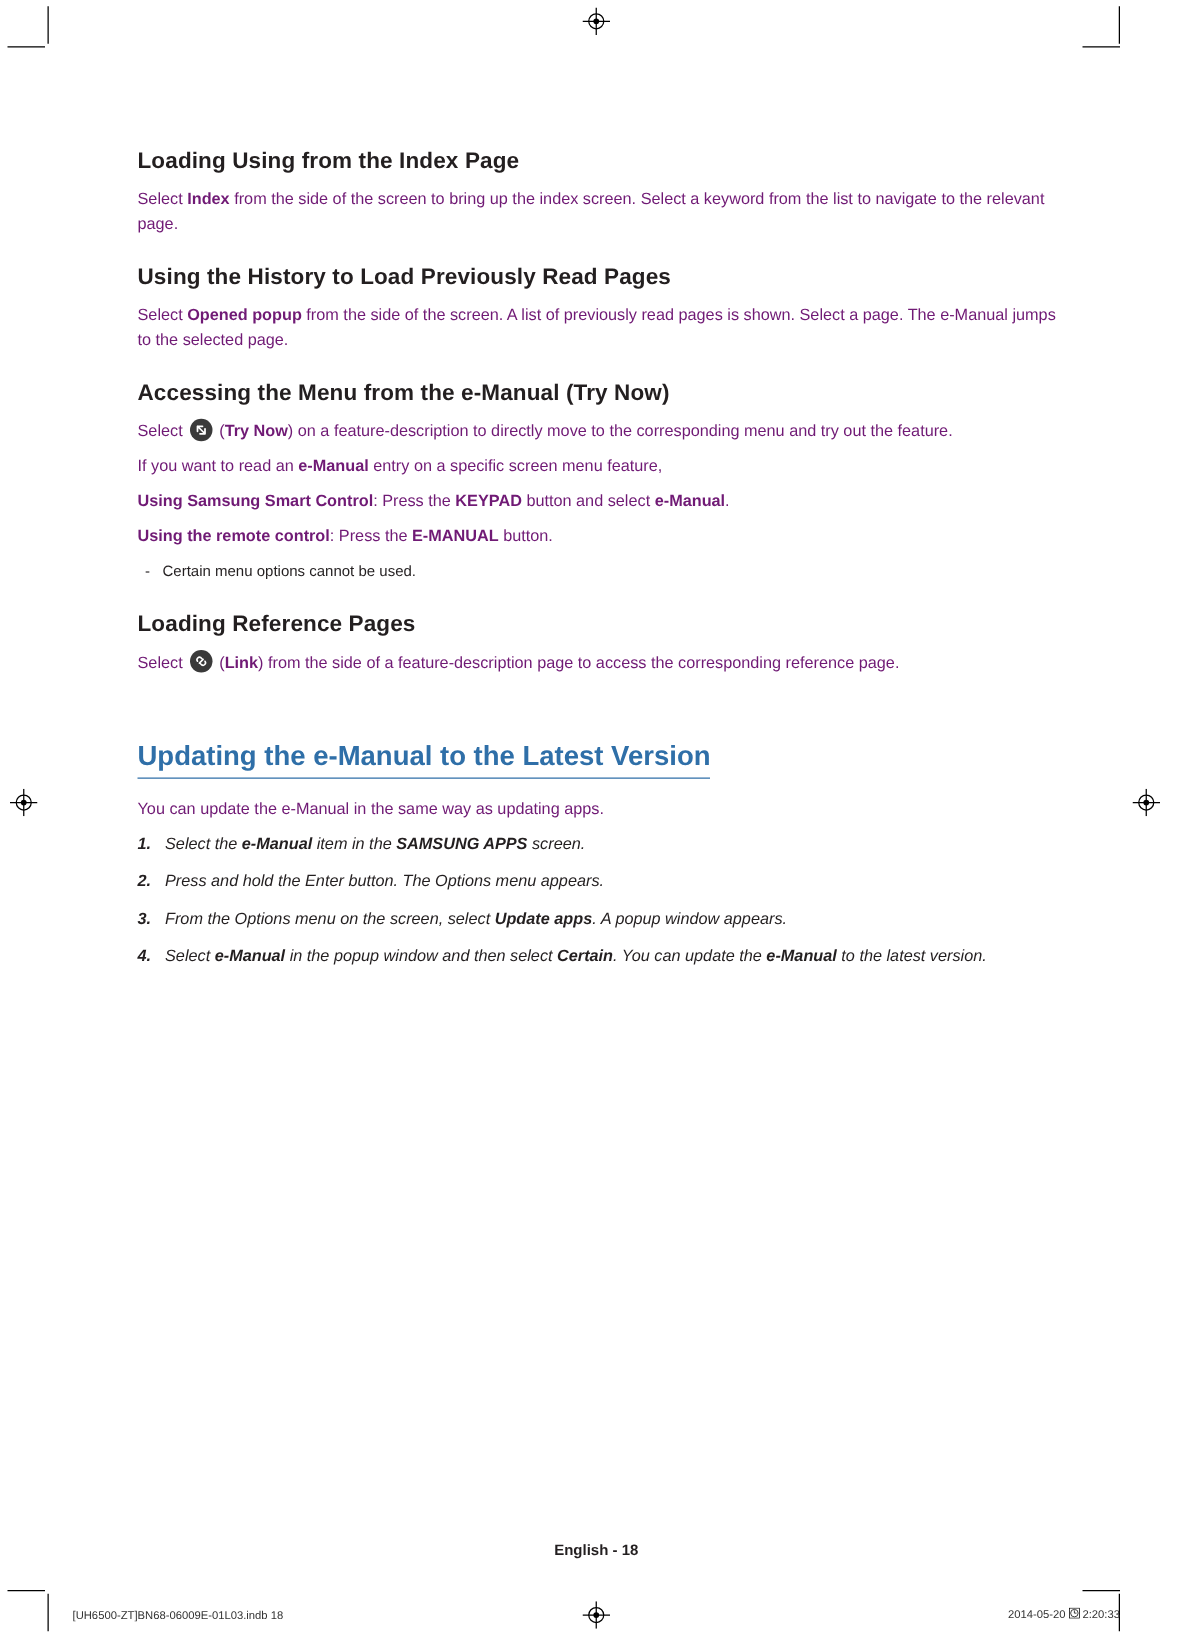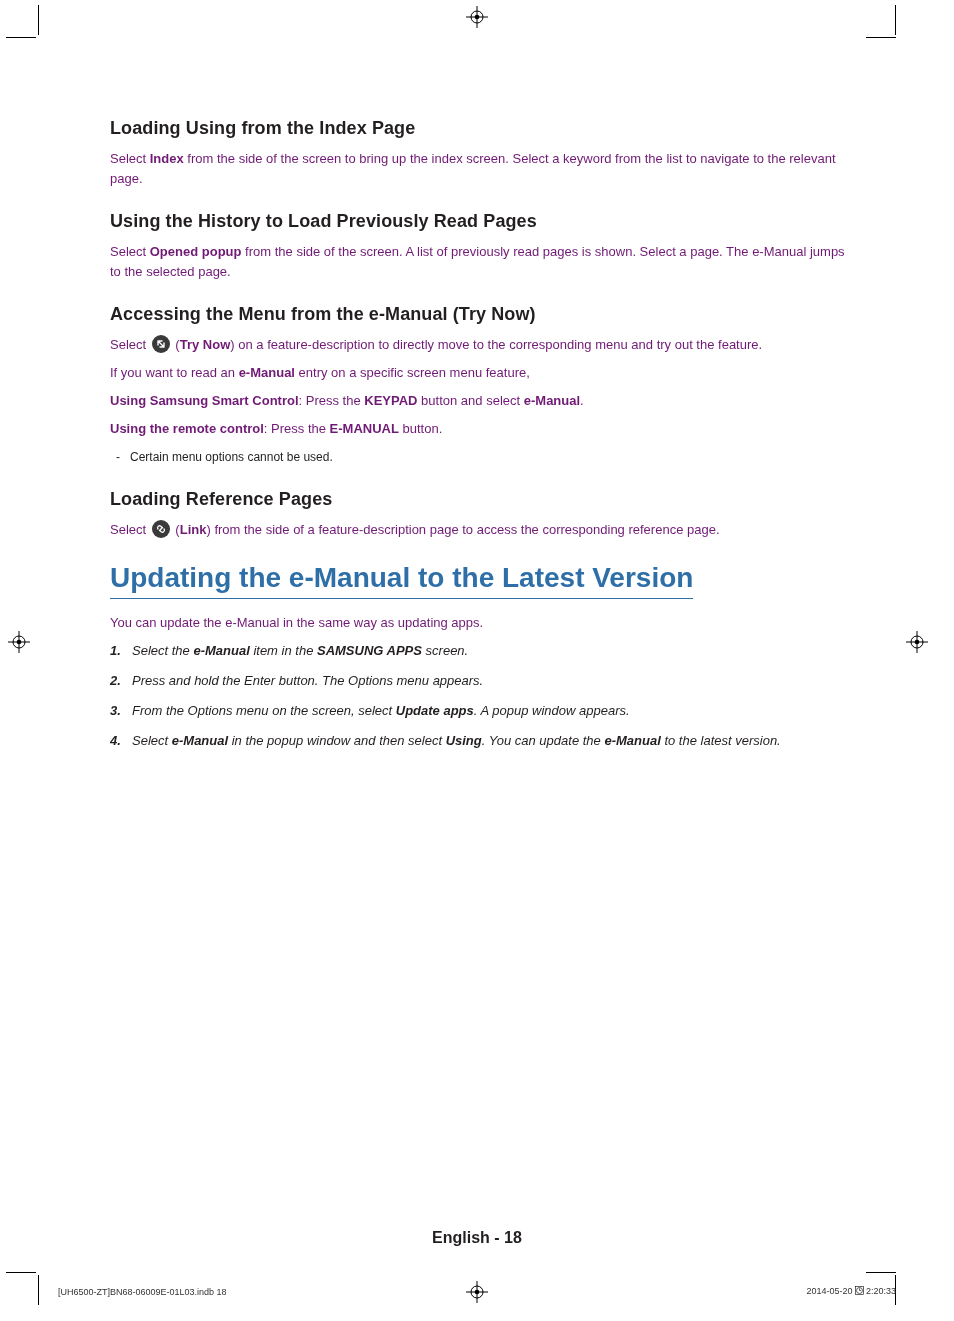--- a/index.html
+++ b/index.html
@@ -14,35 +14,35 @@
   .regmark svg { width:22px; height:22px; display:block; }
 
   .page { position:absolute; left:110px; top:110px; width:740px; }
 
   h2.sec { font-size:18px; font-weight:bold; color:#231f20; margin-top:22px; margin-bottom:10px; letter-spacing:0.1px; }
   h2.sec:first-child { margin-top:8px; }
 
   p.body { font-size:13px; line-height:20px; color:#701a75; margin-bottom:8px; }
   .bold { font-weight:bold; }
 
-  h1.under { font-size:28px; font-weight:600; color:#2f6fa8; display:inline-block; border-bottom:1.5px solid #2f6fa8; padding-bottom:4px; margin-top:14px; margin-bottom:14px; }
+  h1.under { font-size:22px; font-weight:600; color:#2f6fa8; display:inline-block; border-bottom:1.5px solid #2f6fa8; padding-bottom:4px; margin-top:44px; margin-bottom:14px; }
 
   .bullet { font-size:12px; line-height:20px; padding-left:20px; position:relative; margin-top:4px; margin-bottom:4px; }
   .bullet::before { content:"-"; position:absolute; left:6px; top:0; }
 
   ol.steps { list-style:none; counter-reset: st; padding-left:0; }
   ol.steps > li { counter-increment: st; font-size:13px; line-height:20px; padding-left:22px; position:relative; margin-bottom:10px;font-style:italic; }
   ol.steps > li::before { content: counter(st) "."; position:absolute; left:0; top:0; font-weight:bold; }
   ol.steps .subnote { font-size:13px; line-height:20px; padding-left:22px; position:relative; margin-top:6px; }
   ol.steps .subnote::before { content:"-"; position:absolute; left:8px; top:0; }
 
   .icon-badge { display:inline-block; width:18px; height:18px; border-radius:50%; background:#3a3a3a; vertical-align:-4px; margin:0 2px; position:relative; }
   .icon-badge svg { position:absolute; left:3px; top:3px; width:12px; height:12px; }
 
-  .footer-center { position:absolute; bottom:74px; left:0; width:954px; text-align:center; font-size:16px; font-weight:bold; }
+  .footer-center { position:absolute; bottom:74px; left:0; width:954px; text-align:center; font-size:12px; font-weight:bold; }
 
   .imprint-left { position:absolute; bottom:24px; left:58px; font-size:9px; color:#333; }
   .imprint-right { position:absolute; bottom:24px; right:58px; font-size:9px; color:#333; }
   .imprint-right .clk { display:inline-block; vertical-align:-1px; margin-right:2px; }
 </style>
 </head>
 <body>
 
 <div class="cm" style="top:0;left:0;">
   <div class="hh" style="top:37px; left:6px;"></div>
@@ -143,21 +143,21 @@
 
   <ol class="steps">
     <li>
       <span>Select the </span><span class="bold">e-Manual</span><span> item in the </span><span class="bold">SAMSUNG APPS</span><span> screen.</span>
     </li>
     <li>Press and hold the Enter button. The Options menu appears.</li>
     <li>
       <span>From the Options menu on the screen, select </span><span class="bold">Update apps</span><span>. A popup window appears.</span>
     </li>
     <li>
-      <span>Select </span><span class="bold">e-Manual</span><span> in the popup window and then select </span><span class="bold">Using</span><span>. You can update the </span><span class="bold">e-Manual</span><span> to the latest version.</span>
+      <span>Select </span><span class="bold">e-Manual</span><span> in the popup window and then select </span><span class="bold">Certain</span><span>. You can update the </span><span class="bold">e-Manual</span><span> to the latest version.</span>
     </li>
   </ol>
 
 </div>
 
 <div class="footer-center">English - 18</div>
 
 <div class="imprint-left">[UH6500-ZT]BN68-06009E-01L03.indb   18</div>
 <div class="imprint-right">
   <span>2014-05-20   </span><span class="clk"><svg width="9" height="9" viewBox="0 0 9 9">

